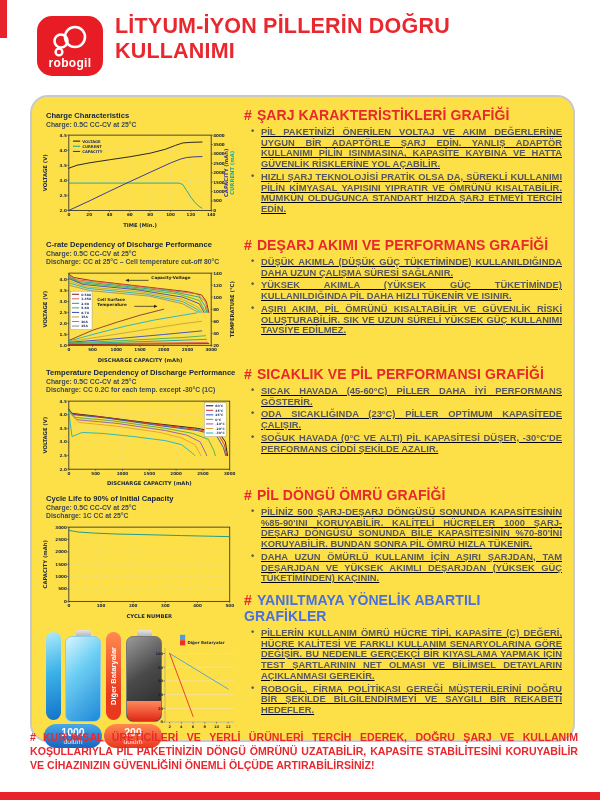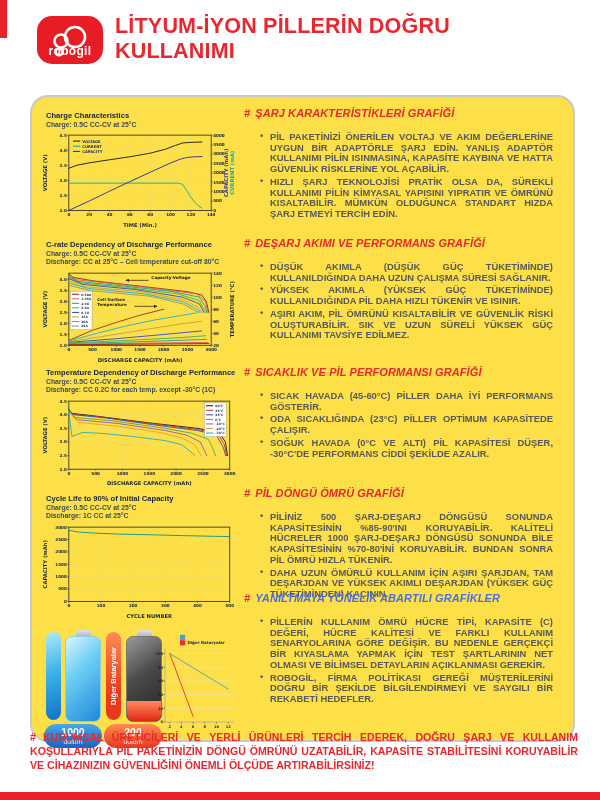--- a/index.html
+++ b/index.html
@@ -3,43 +3,43 @@
 <meta charset="utf-8">
 <style>
   html,body{margin:0;padding:0;}
   body{width:600px;height:800px;background:#ffffff;position:relative;overflow:hidden;
        font-family:"Liberation Sans",sans-serif;}
   
   .edge-tl{position:absolute;left:0;top:0;width:7px;height:38px;background:#e8232b;}
   .edge-bottom{position:absolute;left:0;top:792px;width:600px;height:8px;background:#e8232b;}
 
   
-  .logo{position:absolute;left:37px;top:16px;width:66px;height:48px;background:#e81c24;
+  .logo{position:absolute;left:37px;top:16px;width:66px;height:60px;background:#e81c24;
         border-radius:15px;display:flex;flex-direction:column;align-items:center;justify-content:flex-end;}
   .logo svg{position:absolute;top:8px;left:12px;}
   .logo-text{color:#fff;font-size:12px;font-weight:bold;margin-bottom:6px;letter-spacing:.3px;}
   h1.title{position:absolute;left:115px;top:14px;margin:0;width:440px;
         font-size:21.5px;line-height:1.14;font-weight:bold;color:#e8282e;letter-spacing:.2px;}
 
   
   .card{position:absolute;left:30px;top:95px;width:541px;height:643px;
         border:2.5px solid #c9c9c9;border-radius:18px;background:#fde047;}
 
   
   .chart-block{position:absolute;left:10px;width:200px;}
   .c-title{font-size:7.6px;font-weight:bold;color:#16233f;margin:0 0 1px 4px;}
   .c-sub{font-size:6.8px;font-weight:bold;color:#3c4a5a;margin:0 0 0 4px;line-height:1.25;}
   svg.chart{display:block;margin-top:2px;width:196px;}
   svg text{font-family:"DejaVu Sans",sans-serif;font-weight:bold;}
 
   
   .txt{position:absolute;left:212px;width:322px;}
-  .txt h2{margin:0 0 3px 0;font-size:11px;font-weight:bold;color:#e8282e;letter-spacing:.1px;font-style:italic;}
+  .txt h2{margin:0 0 3px 0;font-size:14px;font-weight:bold;color:#e8282e;letter-spacing:.1px;}
   .txt h2 .hash{color:#e8282e;margin-right:5px;}
-  .txt ul{margin:13px;padding:0 0 0 13px;list-style:none;}
+  .txt ul{margin:4px;padding:0 0 0 13px;list-style:none;text-decoration:underline;}
   .txt li{position:relative;font-size:9.4px;font-weight:bold;color:#57585c;
           text-align:justify;line-height:1.14;margin-bottom:2px;}
   .txt li::before{content:"•";position:absolute;left:-10px;top:-1px;color:#57585c;}
 
   
   .g5{position:absolute;left:8px;top:533px;width:200px;height:108px;}
   .capsule{position:absolute;left:6px;top:2px;width:15px;height:88px;border-radius:8px;
            background:linear-gradient(160deg,#aeeafb 0%,#3db4e8 45%,#1272c8 100%);}
   .bat{position:absolute;top:0;width:36px;}
   .bat .cap{width:15px;height:6px;background:linear-gradient(#e4e4e4,#b9b9b9);border-radius:2px 2px 0 0;margin:0 auto;}

